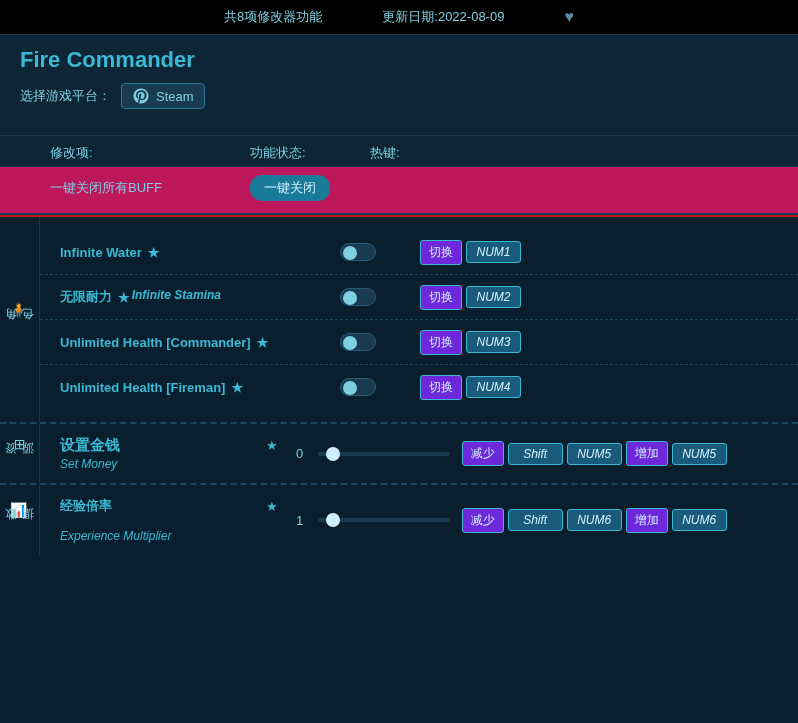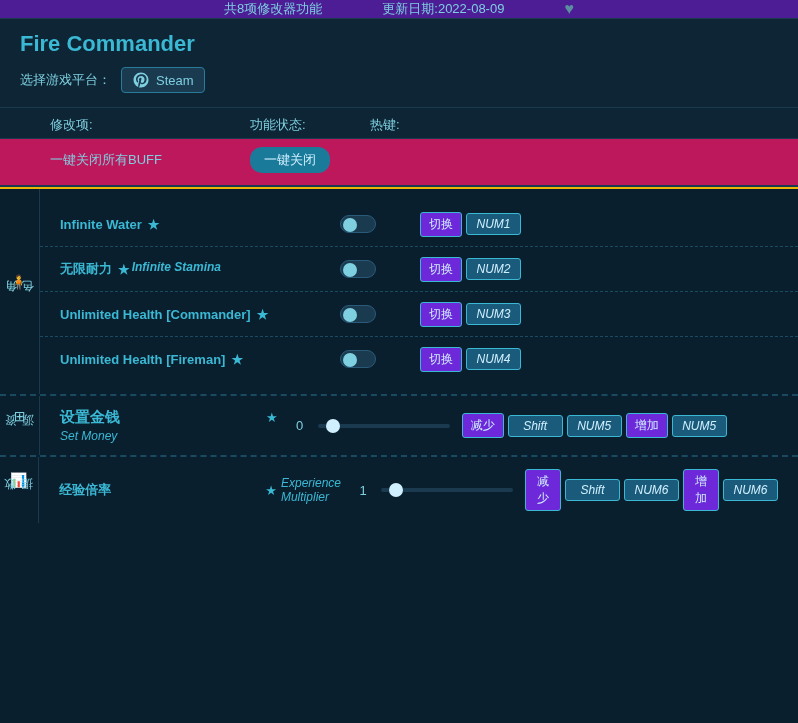--- a/index.html
+++ b/index.html
@@ -8,41 +8,41 @@
       color: #7ecfdf;
       font-family: 'Microsoft YaHei', Arial, sans-serif;
       font-size: 13px;
       width: 798px;
       min-height: 723px;
       overflow-x: hidden;
     }
 
     
     .top-bar {
-      background-color: #4c1d95;
+      background-color: #000000;
       display: flex;
       justify-content: center;
-      padding: 0 20px;
+      padding: 8px 20px;
       gap: 60px;
       border-bottom: 1px solid #1a3a50;
     }
     .top-bar-info {
       color: #7ecfdf;
       font-size: 13px;
     }
     .top-bar-heart {
       color: #5a8fa0;
       font-size: 16px;
       cursor: pointer;
     }
 
     
     .header {
       background-color: #0d2535;
-      padding: 12px 20px 4px 20px;
+      padding: 12px 20px 16px 20px;
       border-bottom: 1px solid #1a3a50;
     }
     .header h1 {
       color: #3ab8d4;
       font-size: 22px;
       font-weight: bold;
       margin-bottom: 10px;
     }
     .platform-row {
       display: flex;
@@ -247,21 +247,21 @@
       <span class="steam-logo">
         <svg viewBox="0 0 24 24" fill="#7ecfdf" xmlns="http://www.w3.org/2000/svg">
           <path d="M12 2C6.477 2 2 6.477 2 12c0 4.236 2.636 7.855 6.356 9.312-.088-.791-.167-2.005.035-2.868.19-.817 1.266-5.365 1.266-5.365s-.323-.646-.323-1.6c0-1.499.87-2.62 1.95-2.62.92 0 1.365.69 1.365 1.517 0 .924-.59 2.31-.894 3.595-.254 1.074.537 1.948 1.593 1.948 1.912 0 3.386-2.015 3.386-4.926 0-2.576-1.852-4.374-4.497-4.374-3.063 0-4.862 2.297-4.862 4.673 0 .925.356 1.916.8 2.457.088.107.1.2.074.308-.082.337-.263 1.074-.298 1.224-.048.198-.159.24-.368.145-1.38-.644-2.244-2.668-2.244-4.294 0-3.493 2.538-6.704 7.322-6.704 3.844 0 6.826 2.74 6.826 6.4 0 3.82-2.407 6.893-5.748 6.893-1.123 0-2.18-.584-2.542-1.272l-.691 2.578c-.25.963-.927 2.17-1.38 2.904C10.674 21.95 11.33 22 12 22c5.523 0 10-4.477 10-10S17.523 2 12 2z"></path>
         </svg>
       </span>
       <span>Steam</span>
     </button>
   </div>
 </div>
 
-<div style="background-color:#0d2535; border-bottom: 2px solid #eab308;">
+<div style="background-color:#0d2535; border-bottom: 2px solid #b91c1c;">
   <div class="col-headers">
     <span class="col-modify">修改项:</span>
     <span class="col-status">功能状态:</span>
     <span class="col-hotkey">热键:</span>
   </div>
   <div class="onekey-row">
     <span class="onekey-label">一键关闭所有BUFF</span>
     <div class="onekey-status">
       <button class="onekey-btn">一键关闭</button>
     </div>
@@ -388,21 +388,21 @@
 <hr style="border: none; border-top: 2px dashed #1a4a60; margin: 0;">
 
 <div class="section-block">
   <div class="section-sidebar">
     <span class="section-sidebar-icon">📊</span>
     <span class="section-sidebar-label">数<br>据</span>
   </div>
   <div class="section-rows" style="padding: 12px 20px;">
 
     <div style="display: flex; align-items: center; gap: 12px;">
-      <div style="flex: 0 0 150px; display: flex; flex-direction: row; gap: 4px;">
+      <div style="flex: 0 0 150px; display: flex; flex-direction: column; gap: 14px;">
         <div style="display: flex; align-items: center; gap: 6px;">
           <span class="mod-label" style="color: #3ab8d4; font-weight: bold; font-size: 13px;">经验倍率</span>
           <span class="star-icon">★</span>
         </div>
         <span class="mod-label-sub">Experience Multiplier</span>
       </div>
       <div style="flex: 0 0 160px; display: flex; align-items: center; gap: 8px; position: relative;">
         <span style="color: #7ecfdf; min-width: 20px; text-align: center;">1</span>
         <div style="flex: 1; height: 4px; background-color: #1a3a50; border-radius: 2px; position: relative; cursor: pointer;">
           <div style="width: 14px; height: 14px; background-color: #d0f0ff; border-radius: 50%; position: absolute; top: -5px; left: 8px; cursor: pointer;"></div>

